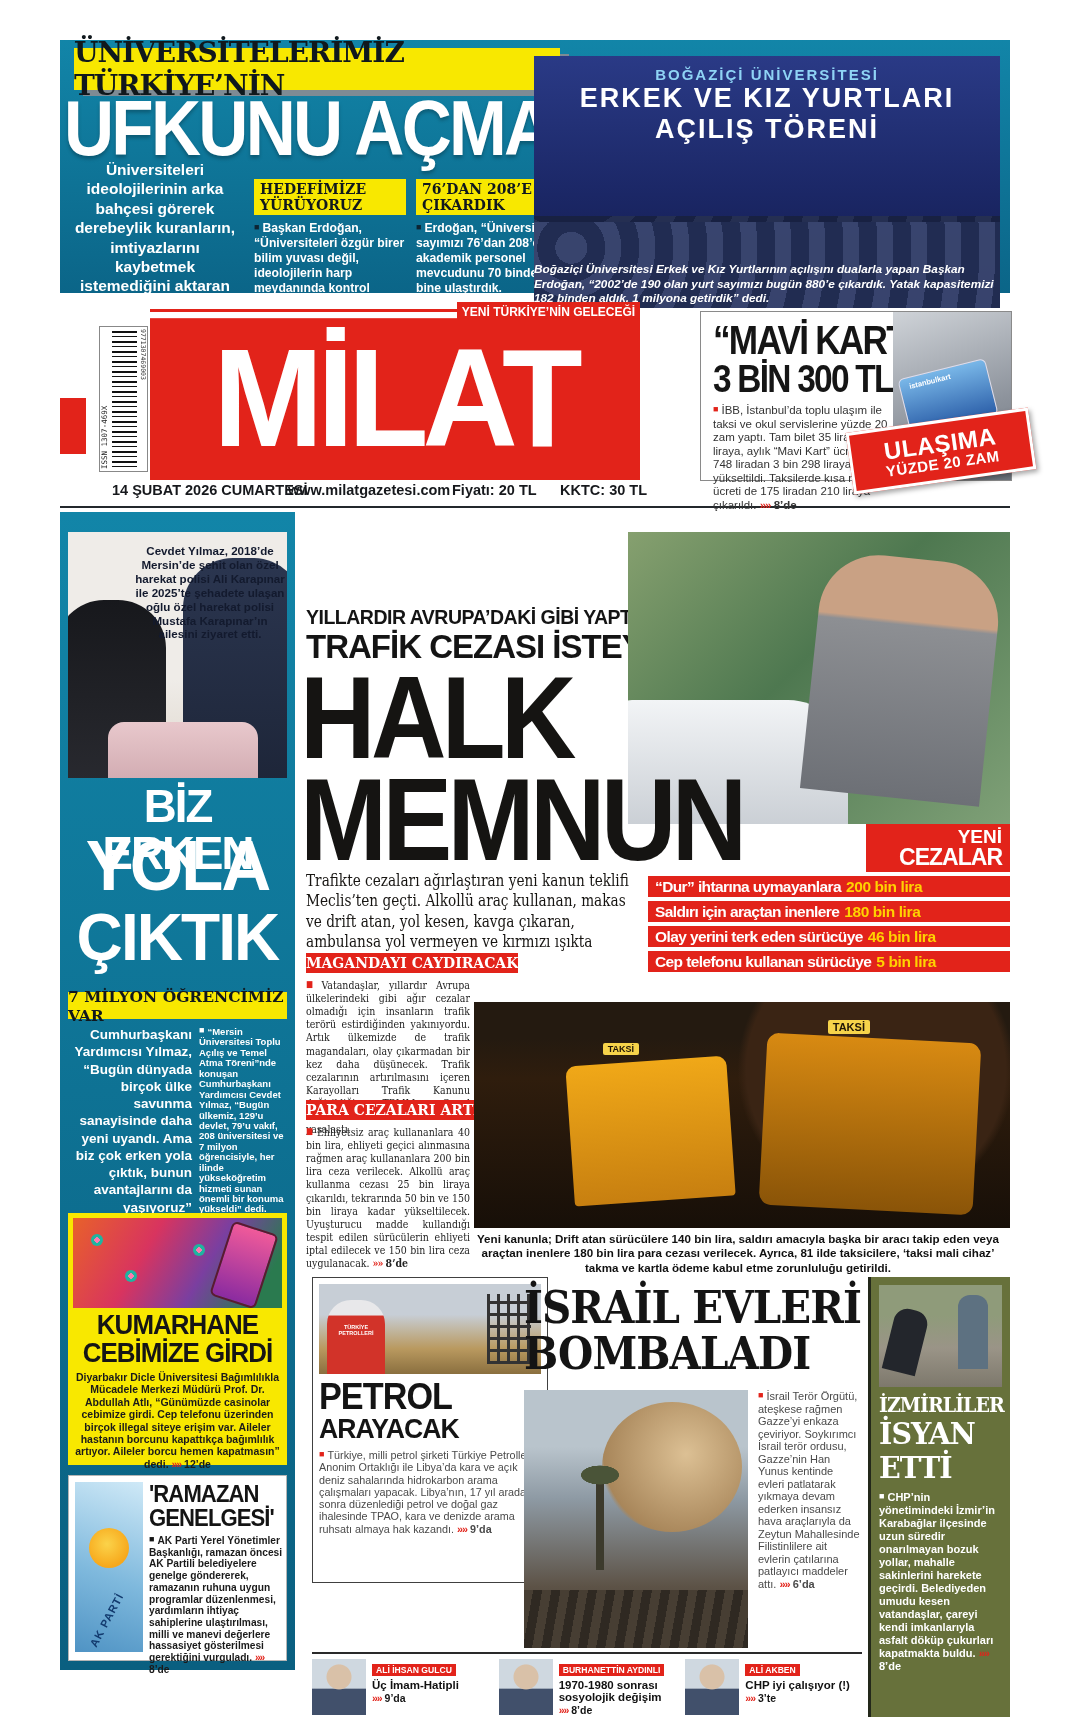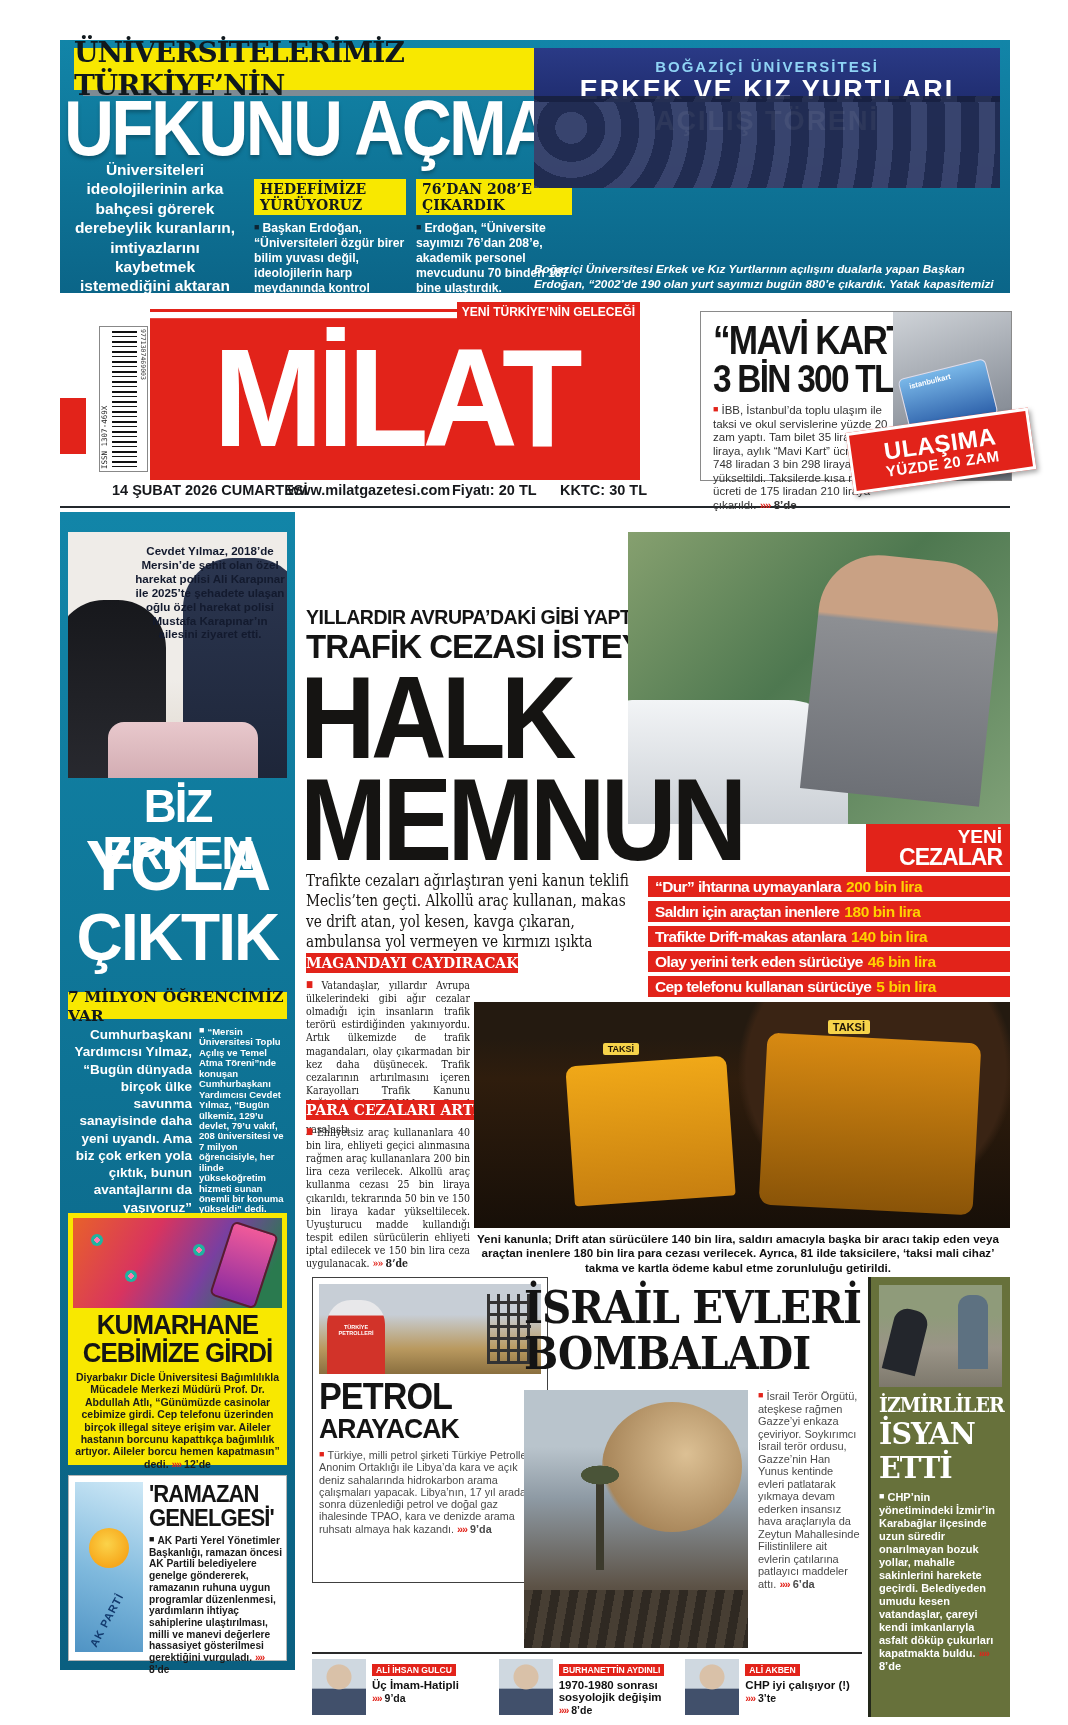--- a/index.html
+++ b/index.html
@@ -20,21 +20,21 @@
            letter-spacing:-3px;transform:scaleX(.9);transform-origin:left top;line-height:1;
            text-shadow:0 3px 4px rgba(0,0,0,.25);white-space:nowrap;}
   .toplead{position:absolute;left:8px;top:120px;width:174px;color:#fff;font-weight:bold;font-size:15.5px;
            line-height:1.25;text-align:center;}
   .tcol{position:absolute;top:120px;}
   .tcol1{left:194px;width:152px;} .tcol2{left:356px;width:156px;}
   .ylab{display:inline-block;background:var(--yellow,#f8e800);color:#10181d;font-family:"DejaVu Serif",serif;
         font-weight:bold;font-size:14px;padding:2px 6px;margin-bottom:6px;margin-top:19px;}
   .tcol p{color:#fff;font-weight:bold;font-size:12.2px;line-height:1.22;margin:0;}
   .tcol .blt{color:#0d2433;}
-  .top-photo{position:absolute;left:474px;top:8px;width:466px;height:140px;overflow:hidden;
+  .top-photo{position:absolute;left:474px;top:16px;width:466px;height:252px;overflow:hidden;
              background:linear-gradient(180deg,#2a3a86 0%,#1b2766 55%,#121a49 100%);}
   .tp1{color:#8fd4f5;font-weight:bold;font-size:15px;letter-spacing:2px;text-align:center;margin-top:10px;}
   .tp2,.tp3{color:#fff;font-weight:900;font-size:27px;letter-spacing:2px;text-align:center;line-height:1.15;}
   .tp-crowd{position:absolute;bottom:0;left:0;right:0;height:86px;
             background:repeating-radial-gradient(circle at 8% 30%,#3a466f 0 16px,#222d52 16px 34px);
             opacity:.95;border-top:6px solid rgba(10,14,40,.4);}
   .top-caption{position:absolute;left:474px;top:222px;width:466px;color:#fff;font-weight:bold;
                font-style:italic;font-size:11.8px;line-height:1.25;text-align:left;}
 
   
@@ -339,24 +339,20 @@
   <div class="abs ms-rows">
     <div class="pen-row">
         <span class="pen-lab">“Dur” ihtarına uymayanlara</span>
         <span class="pen-amt">200 bin lira</span>
       </div>
     <div class="pen-row">
         <span class="pen-lab">Saldırı için araçtan inenlere</span>
         <span class="pen-amt">180 bin lira</span>
       </div>
     <div class="pen-row">
-        <span class="pen-lab">Trafikte Drift-makas atanlara</span>
-        <span class="pen-amt">140 bin lira</span>
-      </div>
-    <div class="pen-row">
         <span class="pen-lab">Olay yerini terk eden sürücüye</span>
         <span class="pen-amt">46 bin lira</span>
       </div>
     <div class="pen-row">
         <span class="pen-lab">Cep telefonu kullanan sürücüye</span>
         <span class="pen-amt">5 bin lira</span>
       </div>
   </div>
   <div class="abs ms-stand">Trafikte cezaları ağırlaştıran yeni kanun teklifi Meclis’ten geçti. Alkollü araç kullanan, makas ve drift atan, yol kesen, kavga çıkaran, ambulansa yol vermeyen ve kırmızı ışıkta geçenler korksun</div>
   <div class="abs ms-lab ms-lab1">MAGANDAYI CAYDIRACAK</div>

